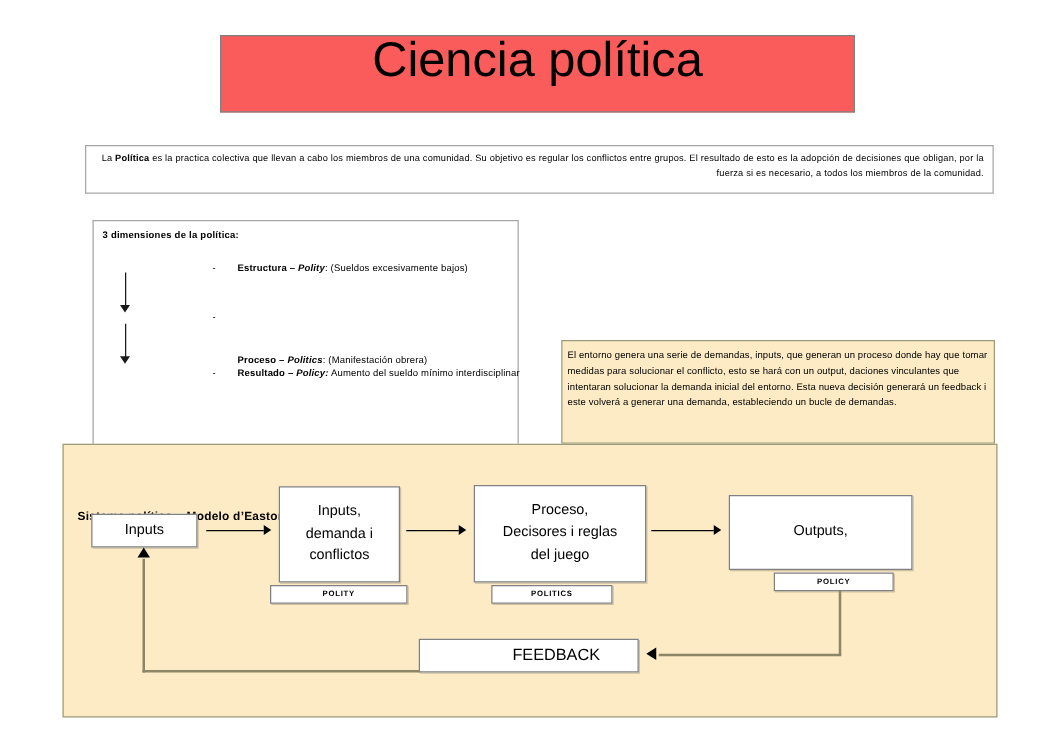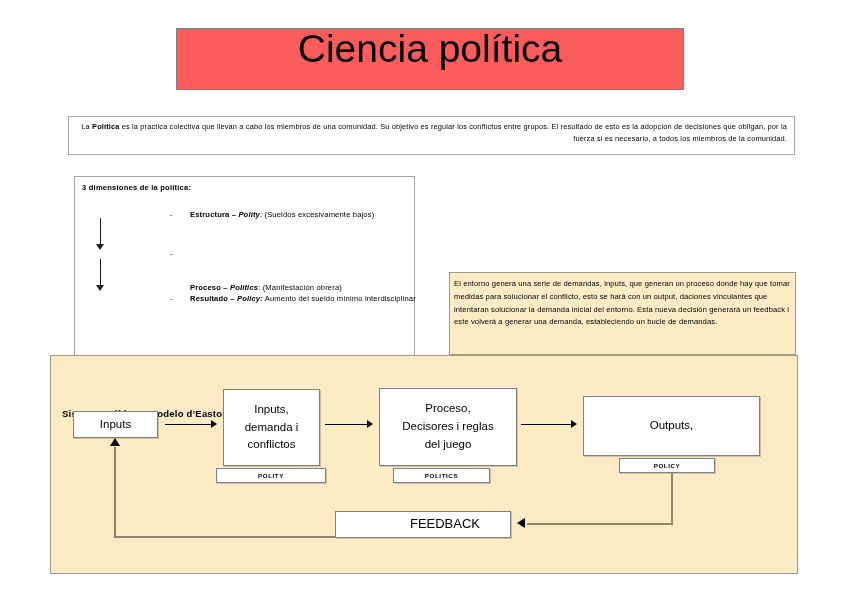--- a/index.html
+++ b/index.html
@@ -98,21 +98,21 @@
     box-sizing:border-box;
     display:flex;flex-direction:column;align-items:center;justify-content:center;
     text-align:center;font-size:11.5px;line-height:1.55;color:#000;
     box-shadow:1px 1px 0 rgba(0,0,0,0.18);
   }
   .node .ln{display:block;white-space:nowrap;}
 
   #node-entorno{left:73px;top:411px;width:85px;height:27px;font-size:11.5px;}
   #node-inputs {left:223px;top:389px;width:97px;height:77px;}
   #node-proceso{left:379px;top:388px;width:138px;height:78px;}
-  #node-outputs{left:583px;top:396px;width:177px;height:60px;}
+  #node-outputs{left:583px;top:396px;width:147px;height:60px;}
   #node-feedback{left:335px;top:511px;width:176px;height:27px;font-size:13px;padding-left:44px;}
 
   .tag{
     position:absolute;background:#ffffff;border:1px solid #808080;
     box-sizing:border-box;height:15px;
     display:flex;align-items:center;justify-content:center;
     font-size:6.2px;font-weight:bold;letter-spacing:0.6px;color:#000;
     box-shadow:1px 1px 0 rgba(0,0,0,0.18);
   }
   #tag-polity  {left:216px;top:468px;width:110px;}

